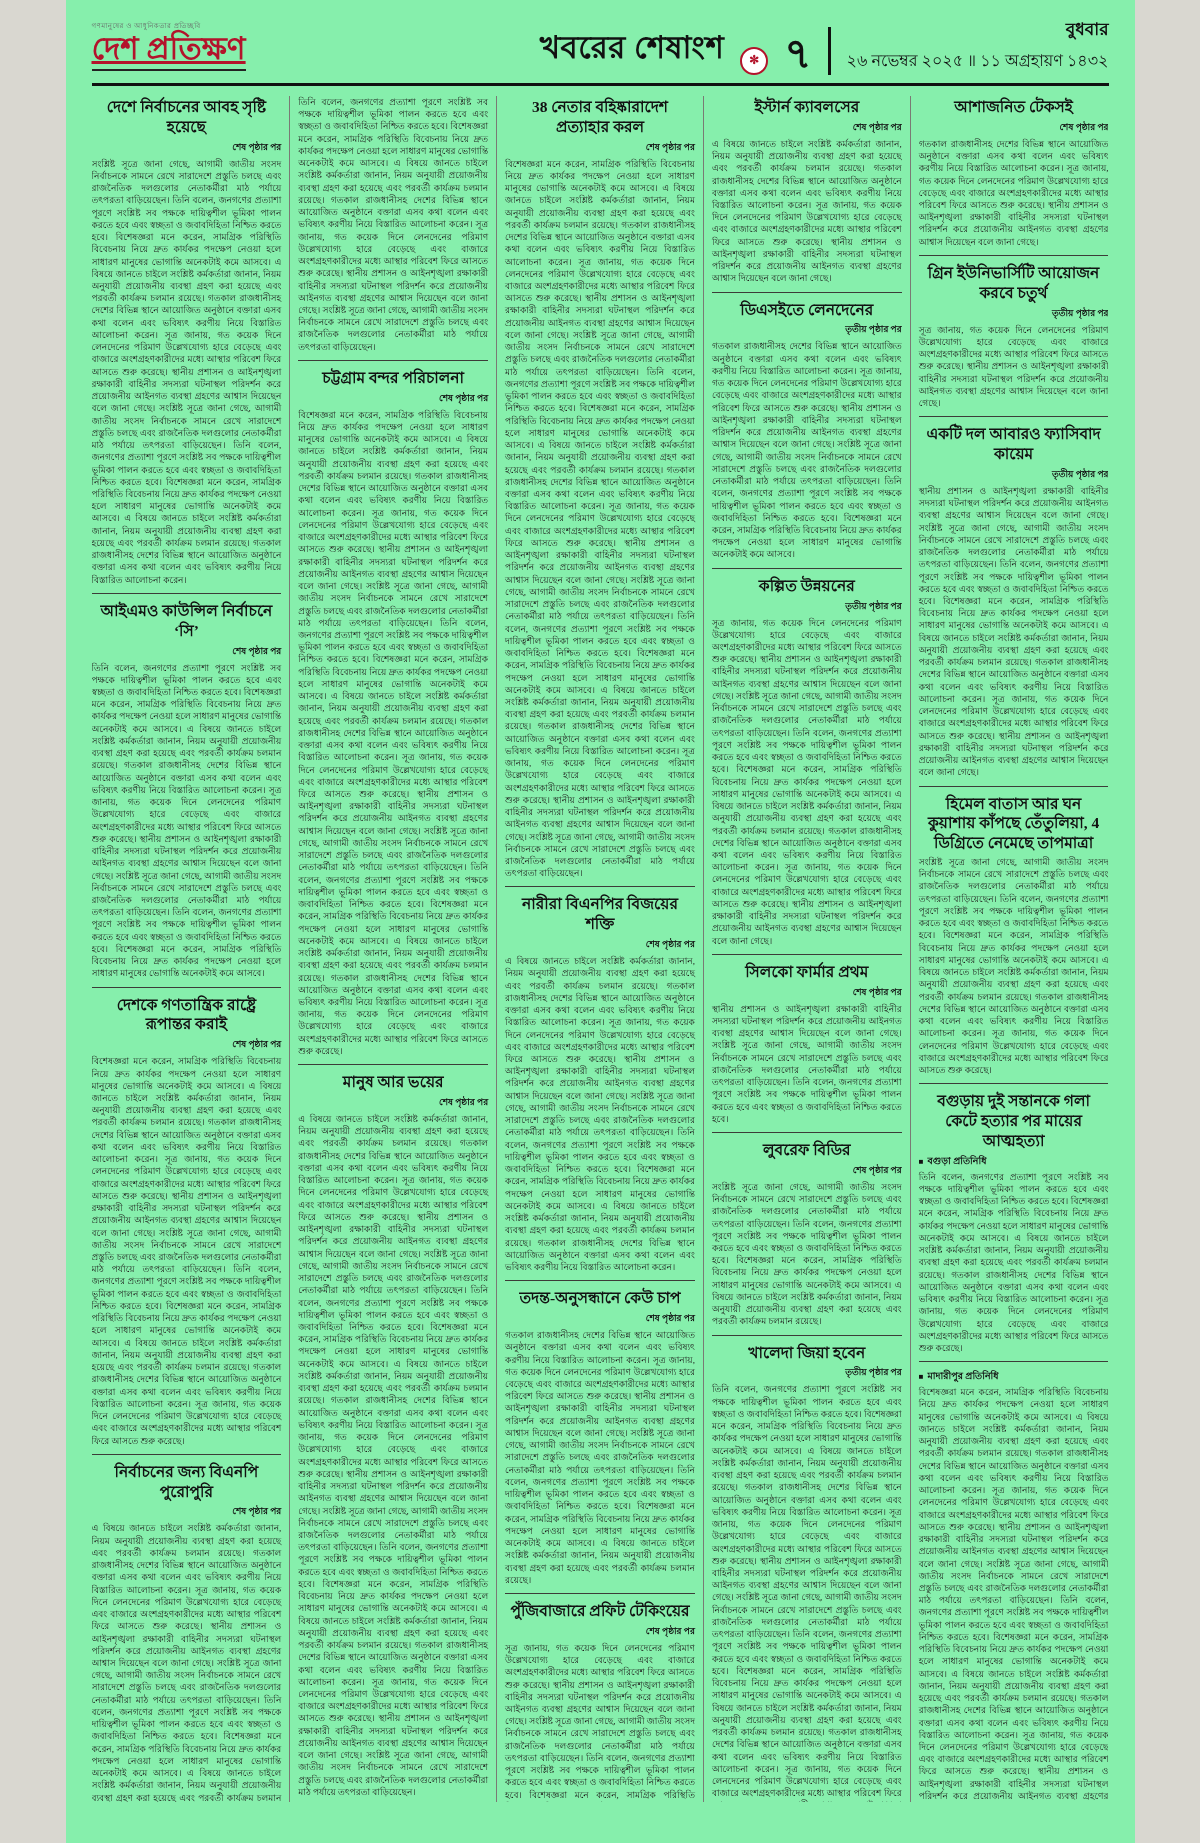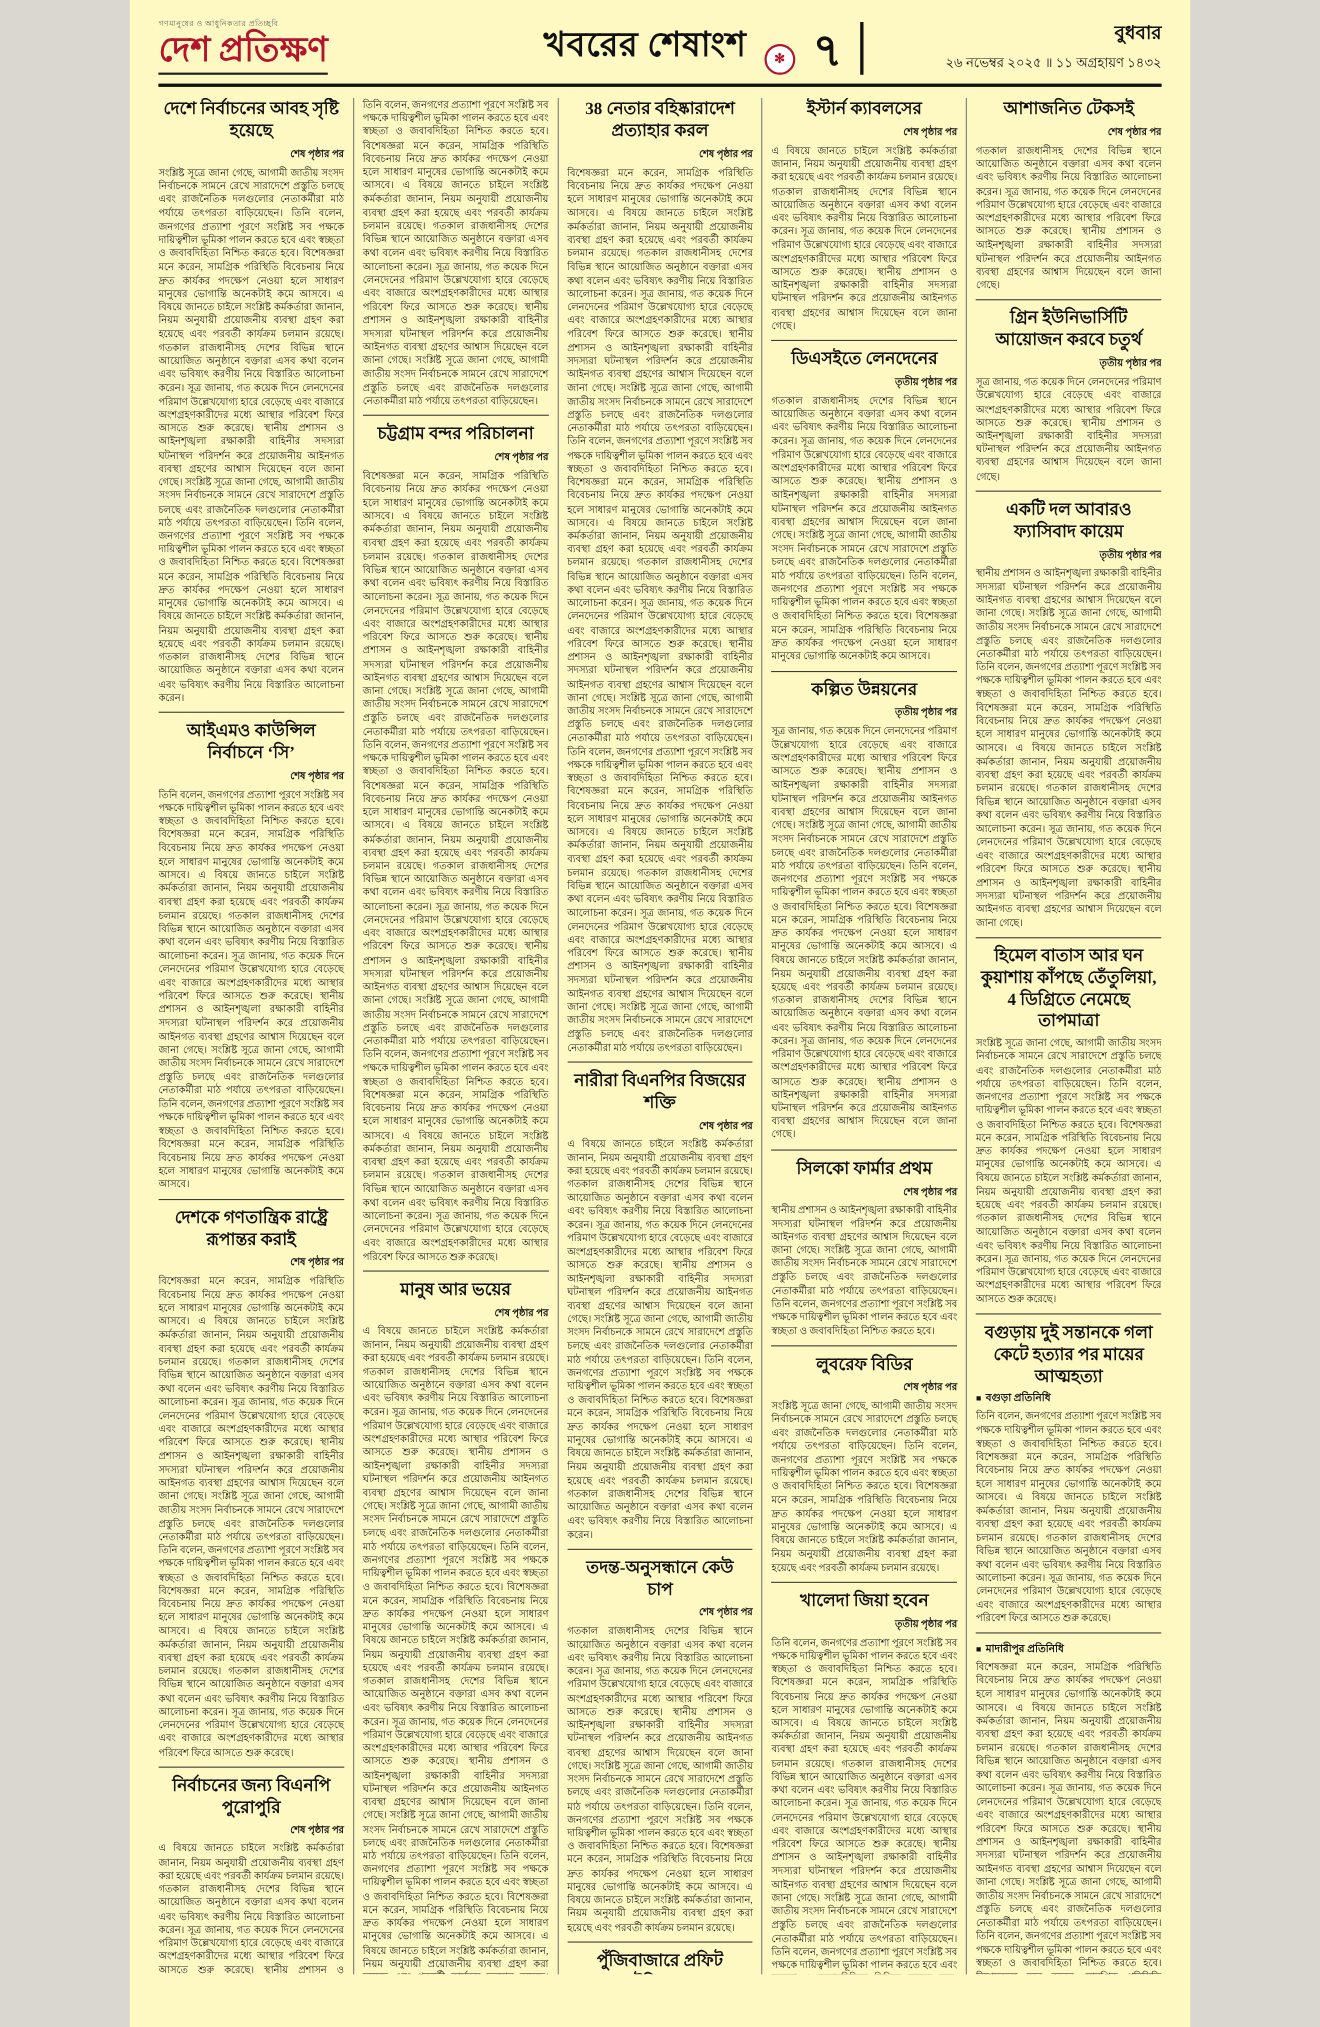--- a/index.html
+++ b/index.html
@@ -1,33 +1,33 @@
 <!DOCTYPE html>
 <html lang="bn"><head>
 <meta charset="utf-8">
 <style>
   html,body{margin:0;padding:0;background:#d9d7d0;}
   .page{
-    width:964px;height:1843px;margin:0 auto;background:#fef9c3;
+    width:1069px;height:1843px;margin:0 auto;background:#86efac;
     box-sizing:border-box;padding:16px 26px 2px;color:#111;
     font-family:"Liberation Serif", serif;overflow:hidden;position:relative;
   }
   
   header{display:flex;align-items:center;border-bottom:3px solid #111;padding-bottom:8px;}
   .masthead-block{width:225px;}
   .tagline{font-size:7px;color:#666;letter-spacing:.5px;margin-bottom:1px;}
   .masthead{font-size:31px;font-weight:bold;line-height:1.05;padding-bottom:4px;border-bottom:2px solid #222;display:inline-block;}
   .head-right{display:flex;align-items:flex-end;margin-left:auto;gap:16px;}
   .section-title{font-size:31px;font-weight:800;letter-spacing:.5px;}
   .flower{display:inline-block;width:24px;height:24px;border-radius:50%;border:2px solid #b3132b;color:#b3132b;text-align:center;line-height:21px;font-size:13px;font-weight:bold;background:#fff;}
   .pageno{font-size:42px;font-weight:bold;line-height:1;}
   .vr{width:3px;height:48px;background:#111;}
   .datebox{text-align:right;min-width:255px;}
   .day{font-size:17px;font-weight:bold;}
-  .dateline{font-size:12px;margin-top:4px;}
+  .dateline{font-size:16px;margin-top:4px;}
   
   main{display:flex;margin-top:10px;height:1706px;overflow:hidden;}
   .col{flex:1 1 0;padding:0 8px;overflow:hidden;min-width:0;}
   .col:first-child{padding-left:0;}
   .col:last-child{padding-right:0;}
   .col + .col{border-left:1px solid #7a7a74;}
   .article + .article{border-top:1px solid #3c3c38;margin-top:7px;padding-top:6px;}
   .headline{font-size:15.5px;font-weight:bold;text-align:center;margin:1px 4px 3px;line-height:1.28;font-family:"Liberation Serif", serif;}
   .subhead{font-size:9px;font-weight:bold;text-align:right;margin:0 0 3px;}
   .byline{font-size:9.5px;font-weight:bold;margin:1px 0 2px;}
@@ -35,21 +35,21 @@
   .body{font-size:9px;line-height:1.36;text-align:justify;margin:0;color:#1d1d1a;word-break:break-word;}
 </style>
 </head>
 <body>
 
 <div class="page">
 
   <header>
     <div class="masthead-block">
       <div class="tagline">গণমানুষের ও আধুনিকতার প্রতিচ্ছবি</div>
-      <div class="masthead" id="masthead" style="color: rgb(179, 19, 43);">দেশ প্রতিক্ষণ</div>
+      <div class="masthead" id="masthead" style="color: rgb(179, 19, 43); text-decoration: underline;">দেশ প্রতিক্ষণ</div>
     </div>
     <div class="head-right">
       <div class="section-title">খবরের শেষাংশ</div>
       <span class="flower">✽</span>
       <div class="pageno">৭</div>
       <div class="vr"></div>
       <div class="datebox">
         <div class="day">বুধবার</div>
         <div class="dateline">২৬ নভেম্বর ২০২৫ ॥ ১১ অগ্রহায়ণ ১৪৩২</div>
       </div>

